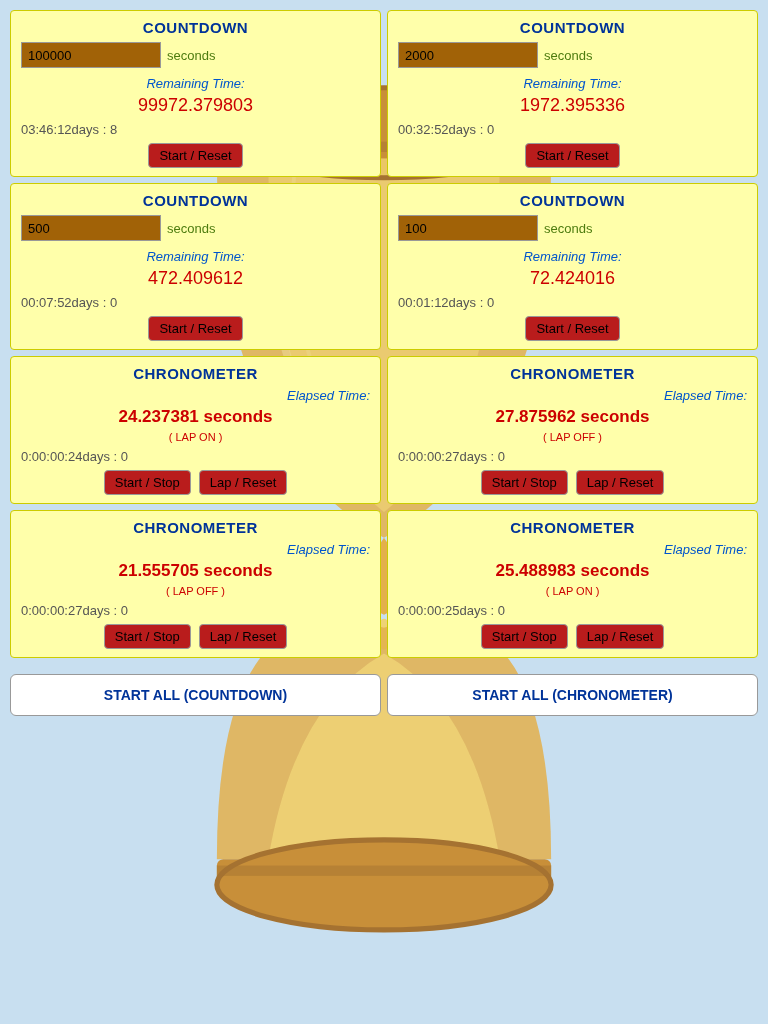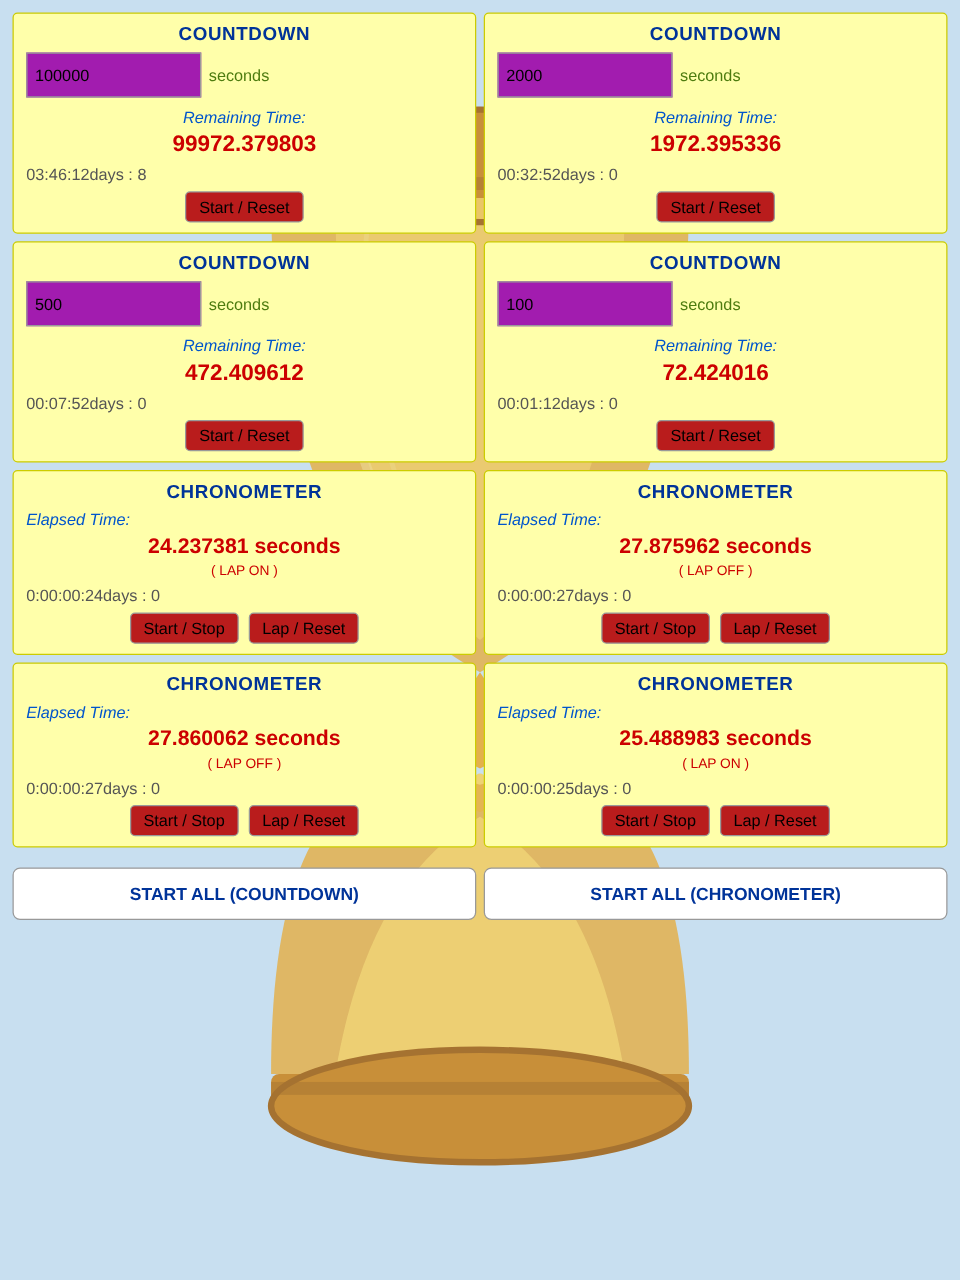--- a/index.html
+++ b/index.html
@@ -59,44 +59,44 @@
     
     .input-row {
       display: flex;
       align-items: center;
       gap: 6px;
       margin-bottom: 8px;
     }
 
     .seconds-input {
       border: 1px solid #999;
-      background: #a21caf;
+      background: #a16207;
       padding: 3px 6px;
       font-size: 13px;
       width: 140px;
-      height: 36px;
+      height: 26px;
     }
 
     .seconds-label {
       color: #4d7c0f;
       font-size: 13px;
     }
 
     .remaining-label {
       color: #0055cc;
       font-style: italic;
       font-size: 13px;
       text-align: center;
       margin-bottom: 4px;
     }
 
     .time-value {
       color: #cc0000;
       font-size: 18px;
-      font-weight: bold;
+      font-weight: normal;
       text-align: center;
       margin-bottom: 6px;
     }
 
     .time-meta-row {
       display: flex;
       justify-content: flex-start;
       font-size: 13px;
       color: #555;
       margin-bottom: 6px;
@@ -116,21 +116,21 @@
       display: flex;
       justify-content: center;
       gap: 8px;
     }
 
     
     .elapsed-label {
       color: #0055cc;
       font-style: italic;
       font-size: 13px;
-      text-align: left;
+      text-align: right;
       margin-bottom: 4px;
     }
 
     .elapsed-value {
       color: #cc0000;
       font-size: 17px;
       font-weight: bold;
       text-align: center;
       margin-bottom: 4px;
     }
@@ -296,21 +296,21 @@
     </div>
     <div class="btn-row">
       <button class="btn-primary">Start / Stop</button>
       <button class="btn-primary">Lap / Reset</button>
     </div>
   </div>
 
   <div class="widget-card">
     <div class="widget-title">CHRONOMETER</div>
     <div class="elapsed-label">Elapsed Time:</div>
-    <div class="elapsed-value">27.860062 seconds</div>
+    <div class="elapsed-value">21.555705 seconds</div>
     <div class="lap-status">( LAP OFF )</div>
     <div class="time-meta-row">
       <span>0:00:00:27</span>
       <span>days : 0</span>
     </div>
     <div class="btn-row">
       <button class="btn-primary">Start / Stop</button>
       <button class="btn-primary">Lap / Reset</button>
     </div>
   </div>

